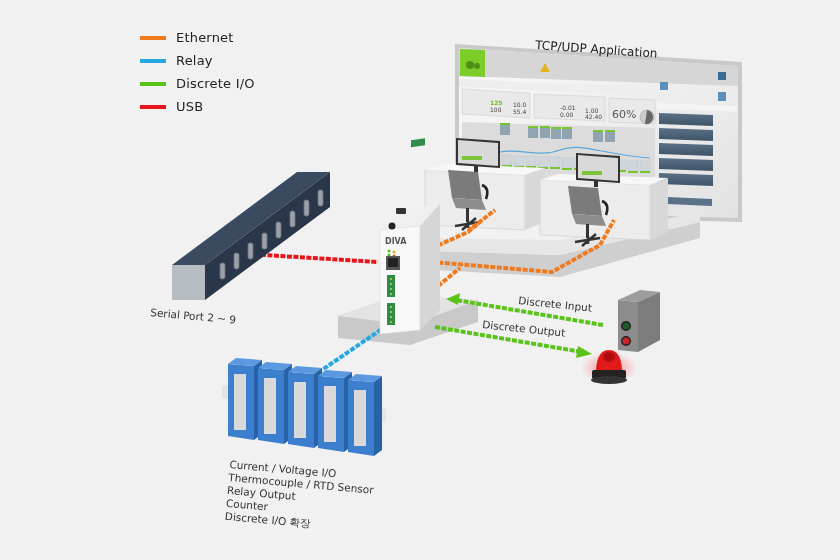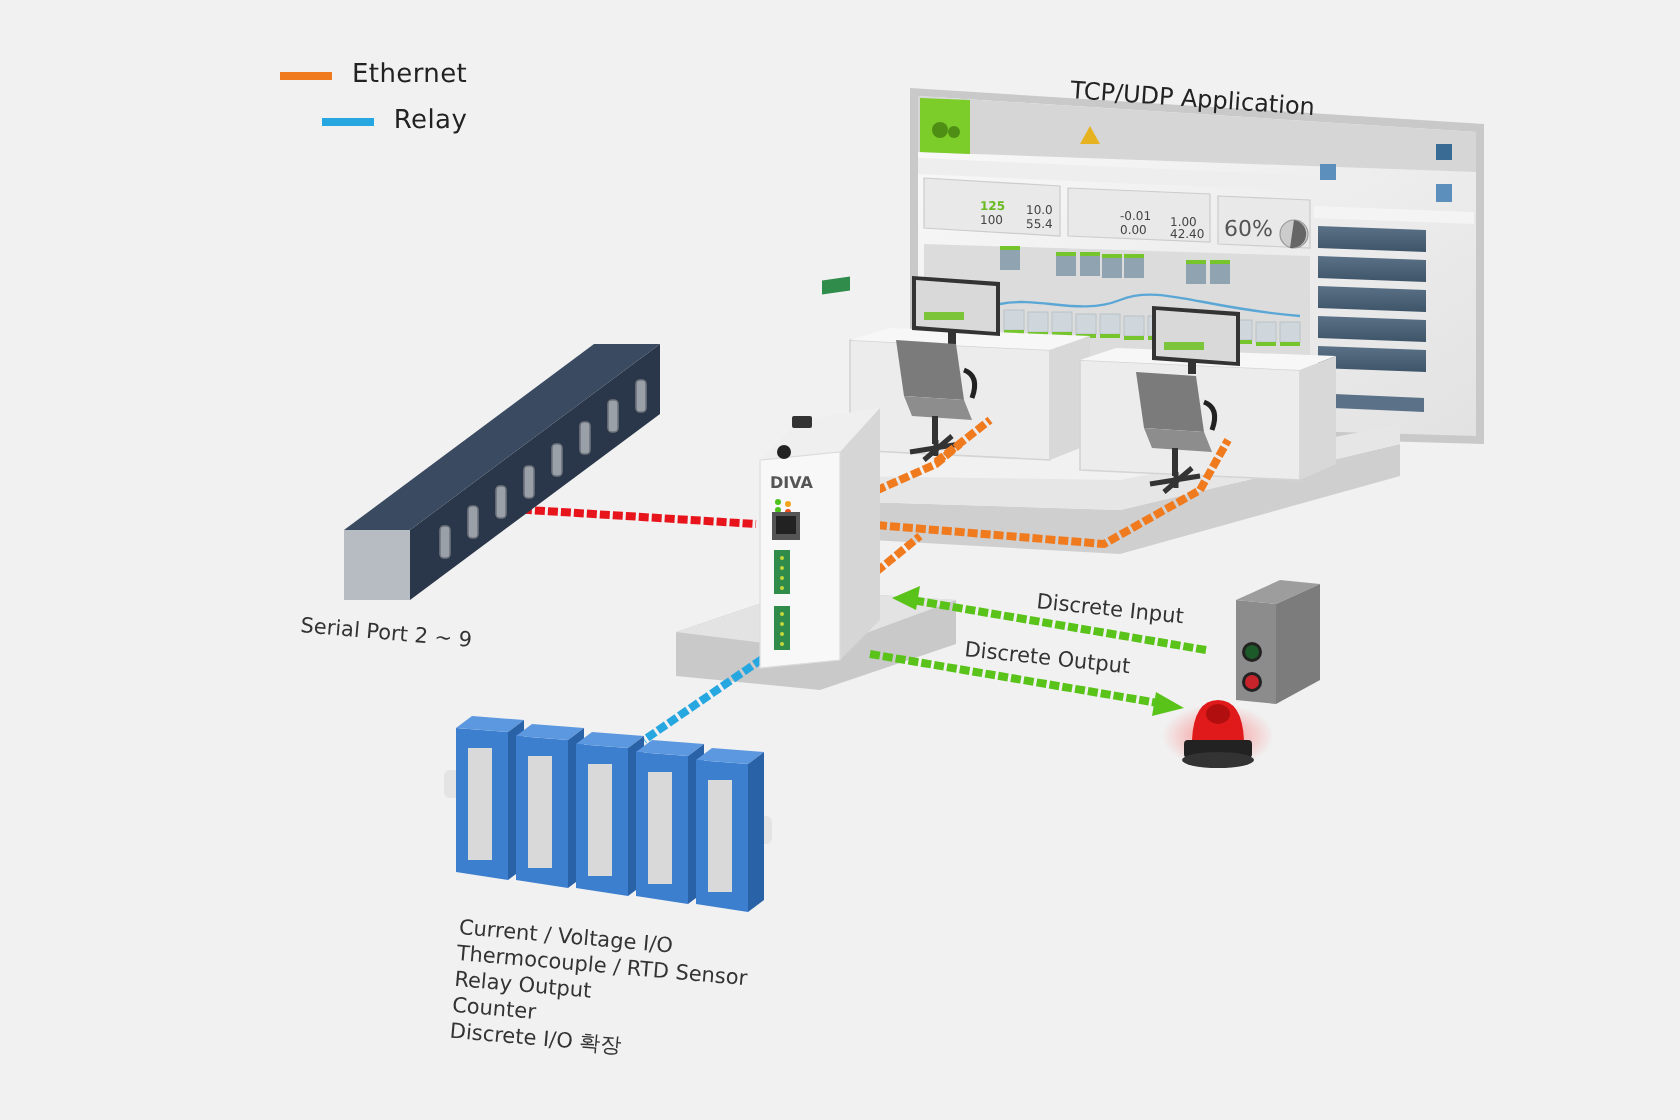--- a/index.html
+++ b/index.html
@@ -1,35 +1,43 @@
 <!DOCTYPE html>
 <html><head>
 <meta charset="utf-8">
 <style>
   html,body{margin:0;padding:0;}
   body{width:840px;height:560px;background:#f1f1f1;position:relative;overflow:hidden;font-family:"Liberation Sans",sans-serif;}
   #stage{position:absolute;left:0;top:0;width:840px;height:560px;}
   .legend{position:absolute;left:140px;top:26px;}
-  .legend-item{display:flex;align-items:center;height:23px;justify-content:flex-end;}
+  .legend-item{display:flex;align-items:center;height:23px;}
   .legend-swatch{width:26px;height:4px;margin-right:10px;}
   .legend-label{font-family:"DejaVu Sans",sans-serif;font-size:13px;color:#222;letter-spacing:0.2px;}
   .io-list{position:absolute;left:230px;top:458px;transform:rotate(5deg);transform-origin:left top;}
   .io-list div{font-family:"DejaVu Sans",sans-serif;font-size:10.5px;color:#333;line-height:13px;white-space:nowrap;}
 </style>
 </head>
 <body>
 
 <div class="legend">
   <div class="legend-item">
     <span class="legend-swatch" style="background:#f07a1e"></span>
     <span class="legend-label">Ethernet</span>
   </div>
   <div class="legend-item">
     <span class="legend-swatch" style="background:#27a7e0"></span>
     <span class="legend-label">Relay</span>
+  </div>
+  <div class="legend-item">
+    <span class="legend-swatch" style="background:#5ac31a"></span>
+    <span class="legend-label">Discrete I/O</span>
+  </div>
+  <div class="legend-item">
+    <span class="legend-swatch" style="background:#e8141c"></span>
+    <span class="legend-label">USB</span>
   </div>
 </div>
 
 <svg id="stage" viewBox="0 0 840 560">
   <defs>
     <pattern id="dashE" width="8" height="4" patternUnits="userSpaceOnUse">
         <rect width="8" height="4" fill="#f07a1e"></rect>
         <rect x="2" y="1.3" width="3" height="1.4" fill="#ffd2a8"></rect>
       </pattern>
     <linearGradient id="screenGrad" x1="0" y1="0" x2="1" y2="1">

